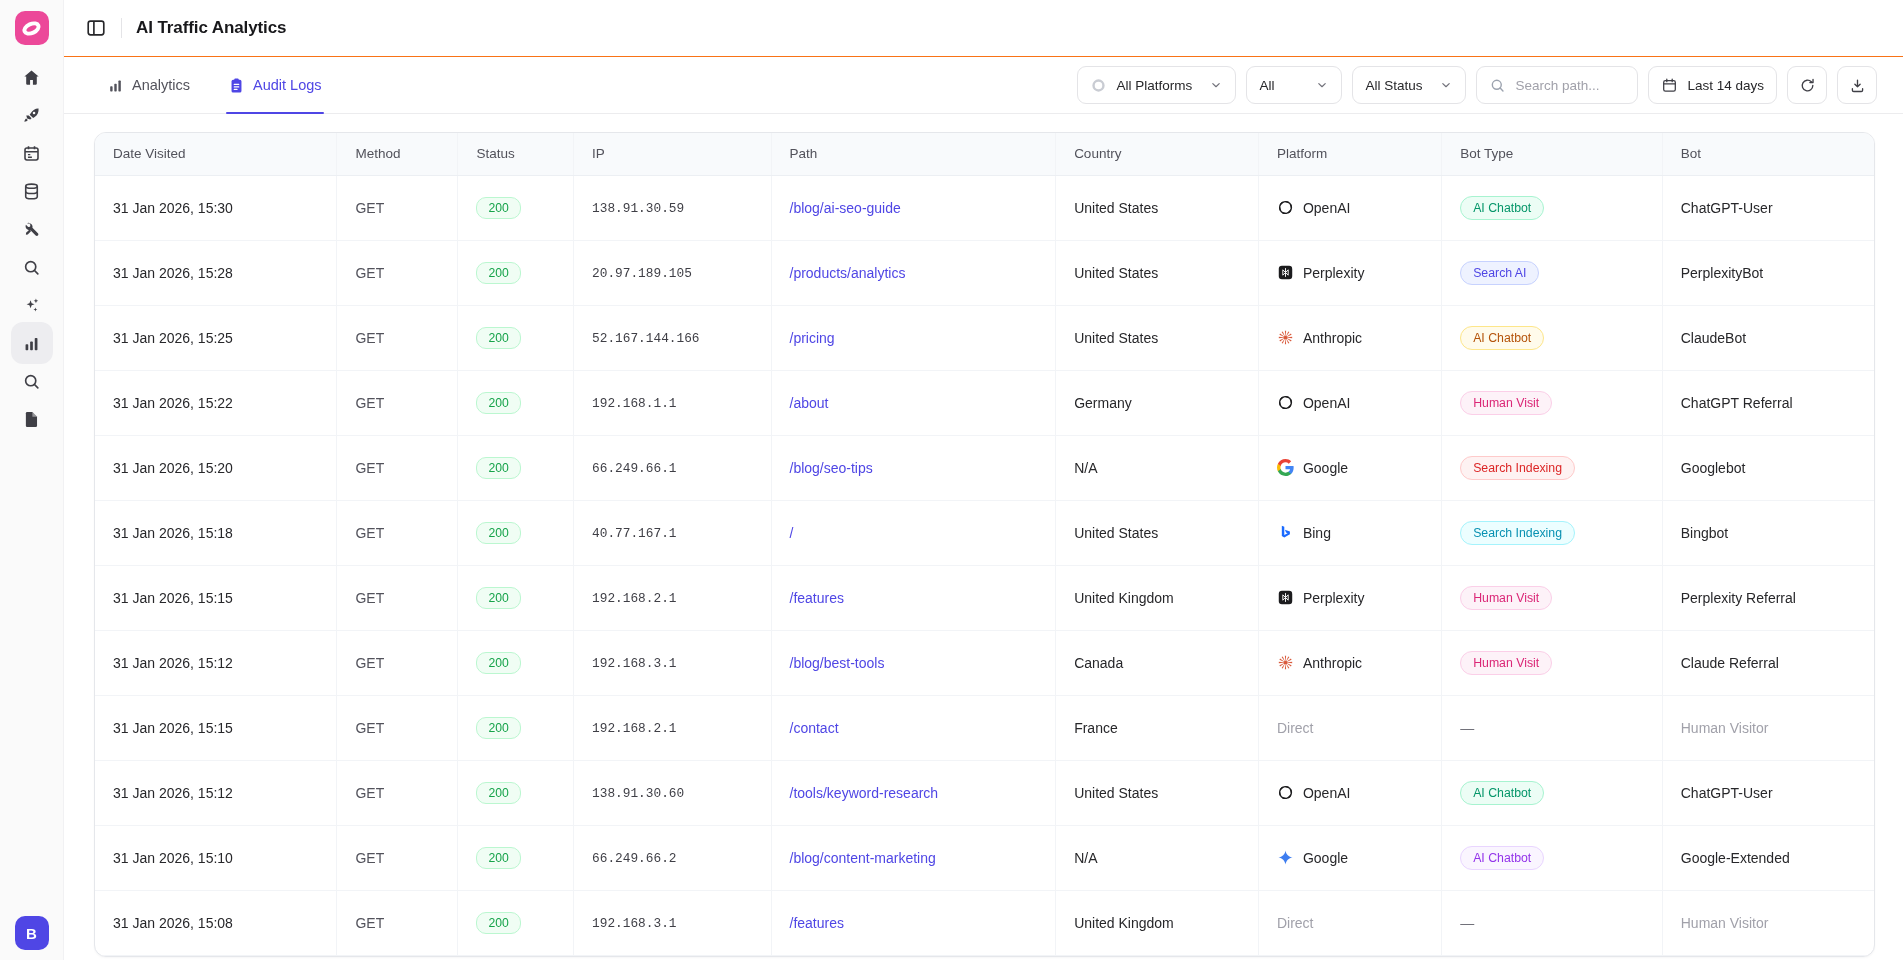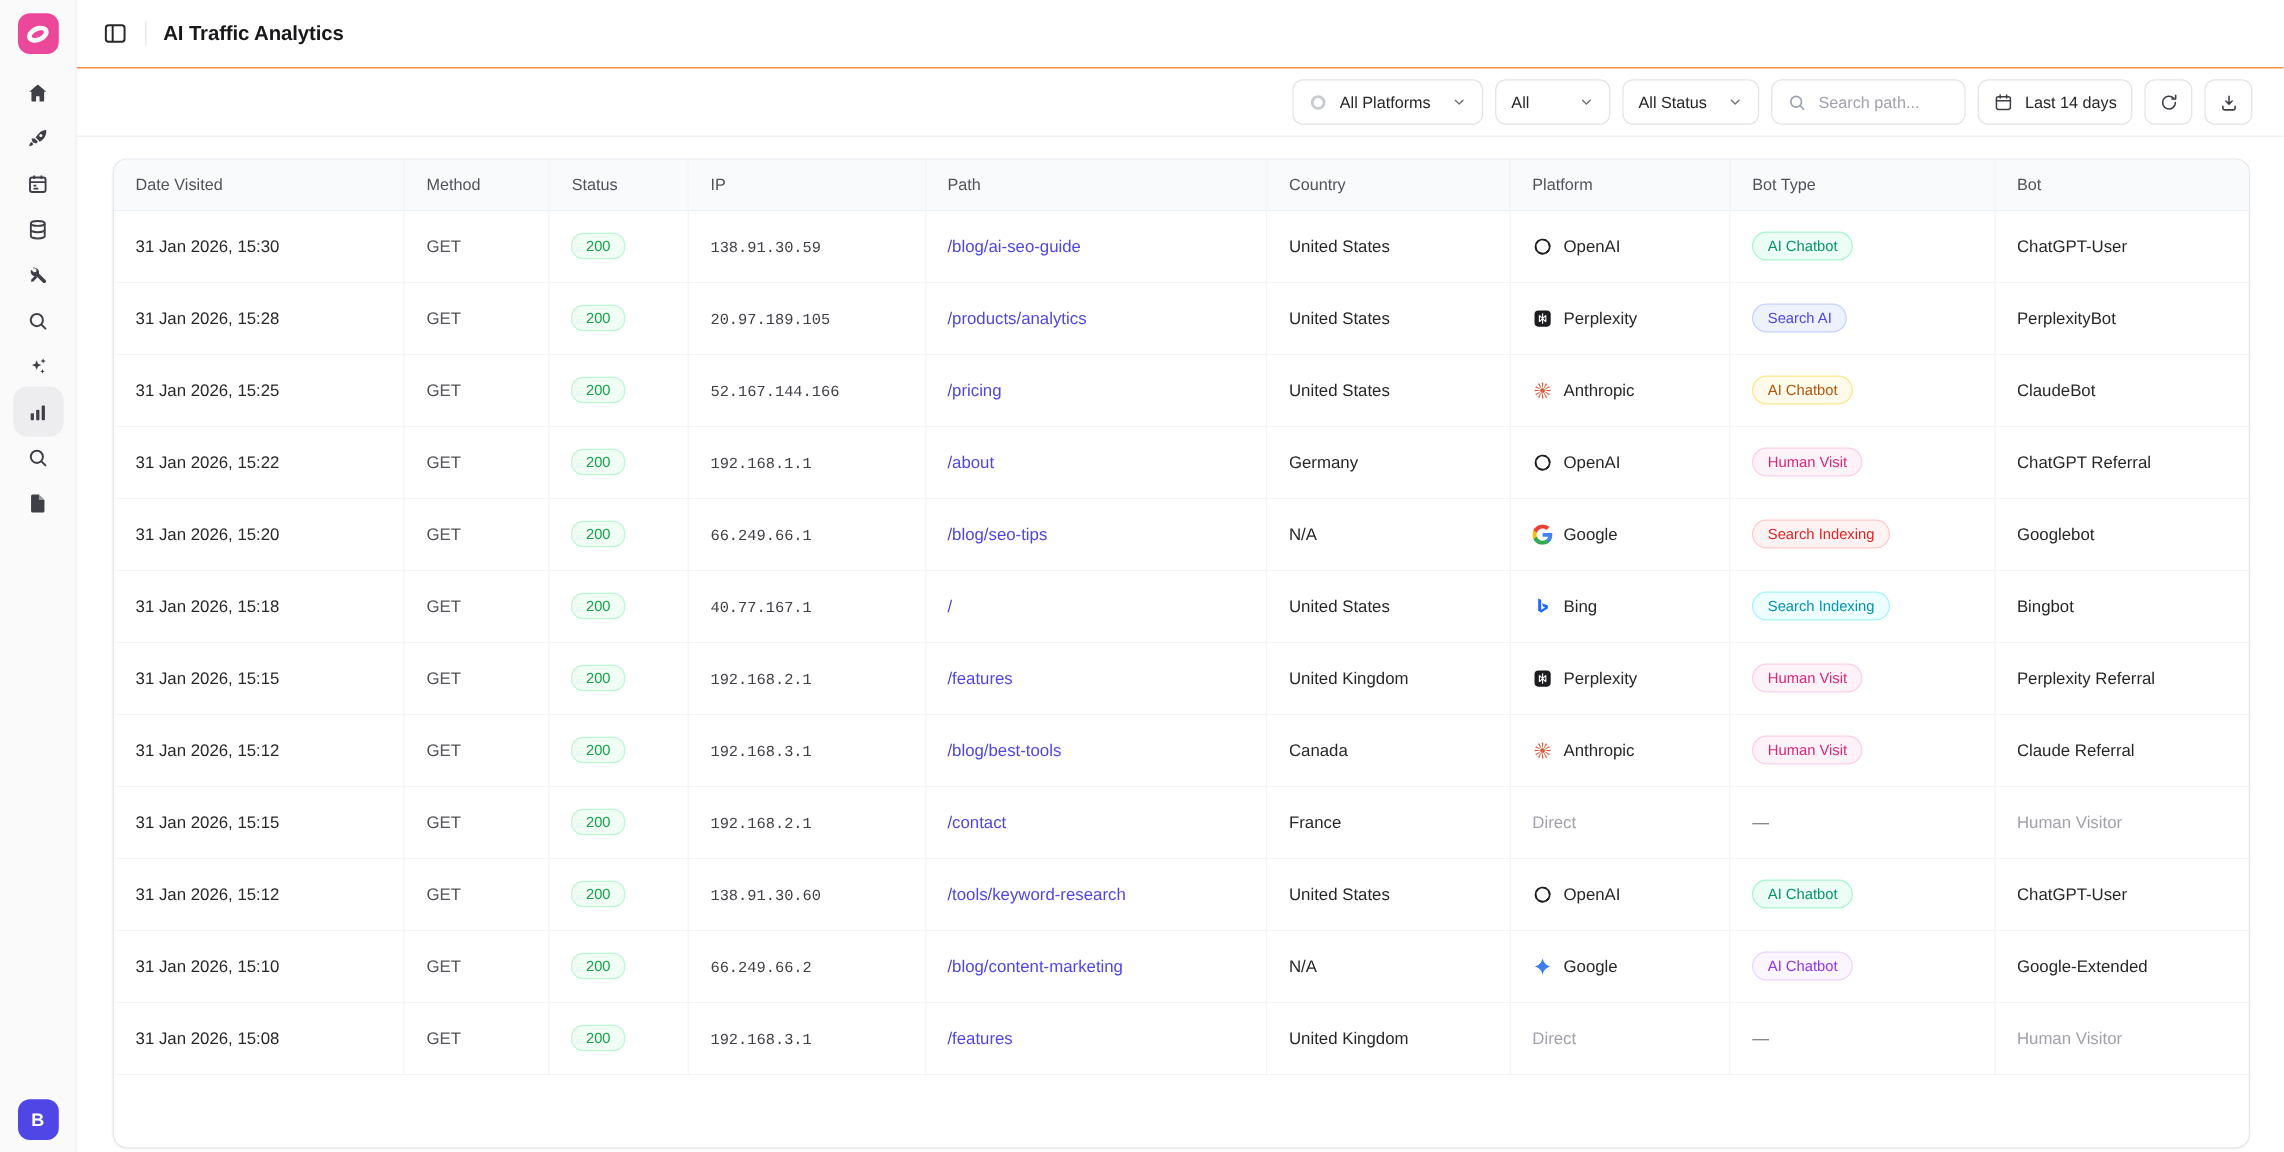--- a/index.html
+++ b/index.html
@@ -43,21 +43,21 @@
   .w-status { width:114px; }
   .search-box { width:162px; cursor:text; }
   .search-box input { border:none; outline:none; width:100%; font-size:13.5px; font-family:"Liberation Sans",sans-serif; color:#27272a; background:transparent; }
   .search-box input::placeholder { color:#a1a1aa; }
   .icon-btn { width:40px; justify-content:center; padding:0; }
   .flt-ic { width:17px; height:17px; display:flex; flex-shrink:0; }
   .flt-ic svg { width:100%; height:100%; }
 
   
   .content { flex:1; padding:18px 28px 0 30px; }
-  .card { background:#fff; border:1px solid #e5e7eb; border-radius:12px; overflow:hidden; box-shadow:0 1px 2px rgba(16,24,40,.04); display:flex; flex-direction:column; height:825px; }
+  .card { background:#fff; border:1px solid #e5e7eb; border-radius:12px; overflow:hidden; box-shadow:0 1px 2px rgba(16,24,40,.04); display:flex; flex-direction:row; height:825px; }
   table { width:100%; border-collapse:collapse; table-layout:fixed; }
   thead th { background:#f8fafc; height:42px; font-size:13.5px; font-weight:500; color:#52525b; text-align:left; padding:0 6px 0 18px; border-bottom:1px solid #eceff3; border-right:1px solid #f2f4f7; }
   thead th:last-child { border-right:none; }
   td { height:60px; font-size:14px; color:#27272a; padding:0 8px 0 18px; border-bottom:1px solid #f2f4f7; border-right:1px solid #f2f4f7; overflow:hidden; white-space:nowrap; }
   td:last-child { border-right:none; }
   .c-method { color:#52525b; }
   .ip { font-family:"Liberation Mono","DejaVu Sans Mono",monospace; font-size:12.8px; color:#3f3f46; }
   .path-link { color:#4f46e5; text-decoration:none; }
   .status-badge { display:inline-flex; align-items:center; padding:3px 11px; border-radius:10px; background:#f0fdf4; border:1px solid #bbf7d0; color:#16a34a; font-size:12.2px; font-weight:500; }
   .badge { display:inline-flex; align-items:center; padding:4px 12px; border-radius:999px; font-size:12.3px; font-weight:500; border:1px solid transparent; }
@@ -183,20 +183,40 @@
         <svg viewBox="0 0 24 24" fill="none" stroke="currentColor" stroke-width="1.8">
             <rect x="3.5" y="4.5" width="17" height="15" rx="2.5"></rect>
             <path d="M9.7 4.5v15"></path>
           </svg>
       </span>
       <span class="v-div"></span>
       <h1 class="page-title">AI Traffic Analytics</h1>
     </header>
 
     <div class="tabbar">
+      <div class="tabs">
+        <div class="tab">
+          <svg viewBox="0 0 24 24" fill="currentColor">
+              <rect x="4.5" y="13" width="3.4" height="7.5" rx="1"></rect>
+              <rect x="10.3" y="9.5" width="3.4" height="11" rx="1"></rect>
+              <rect x="16.1" y="5" width="3.4" height="15.5" rx="1"></rect>
+            </svg>
+          <span>Analytics</span>
+        </div>
+        <div class="tab active">
+          <svg viewBox="0 0 24 24" fill="currentColor">
+              <rect x="5" y="4" width="14" height="18" rx="2.2"></rect>
+              <rect x="9" y="2" width="6" height="4" rx="1.2"></rect>
+              <g stroke="#fff" stroke-width="1.6" stroke-linecap="round" fill="none">
+                <path d="M8.8 10.5h6.4M8.8 14h6.4M8.8 17.5h4"></path>
+              </g>
+            </svg>
+          <span>Audit Logs</span>
+        </div>
+      </div>
 
       <div class="filters">
         <div class="filter-btn w-platforms">
           <span class="flt-ic">
               <svg viewBox="0 0 24 24">
                 <circle cx="12" cy="12" r="7" fill="none" stroke="#c9ccd3" stroke-width="3.4"></circle>
               </svg>
             </span>
           <span>All Platforms</span>
           <span class="chev">

